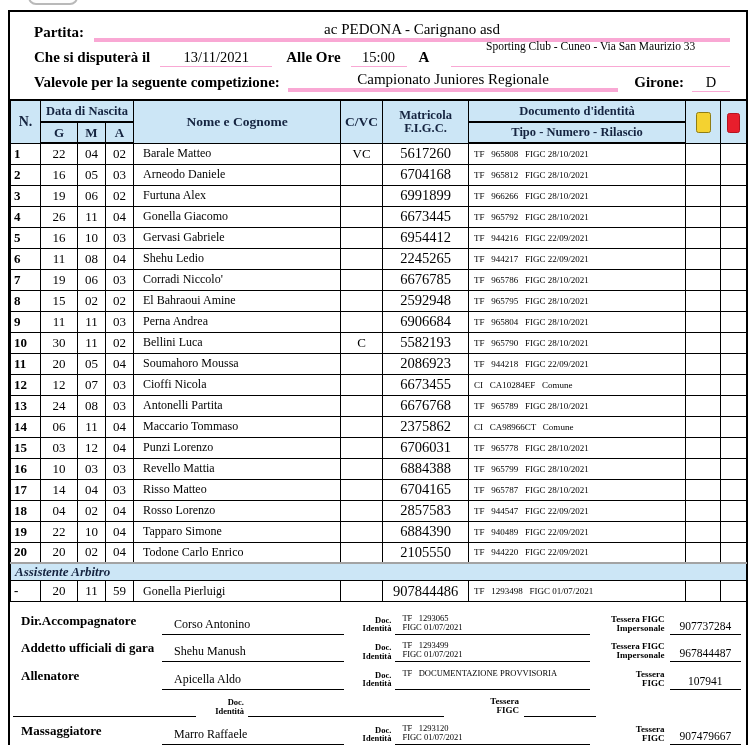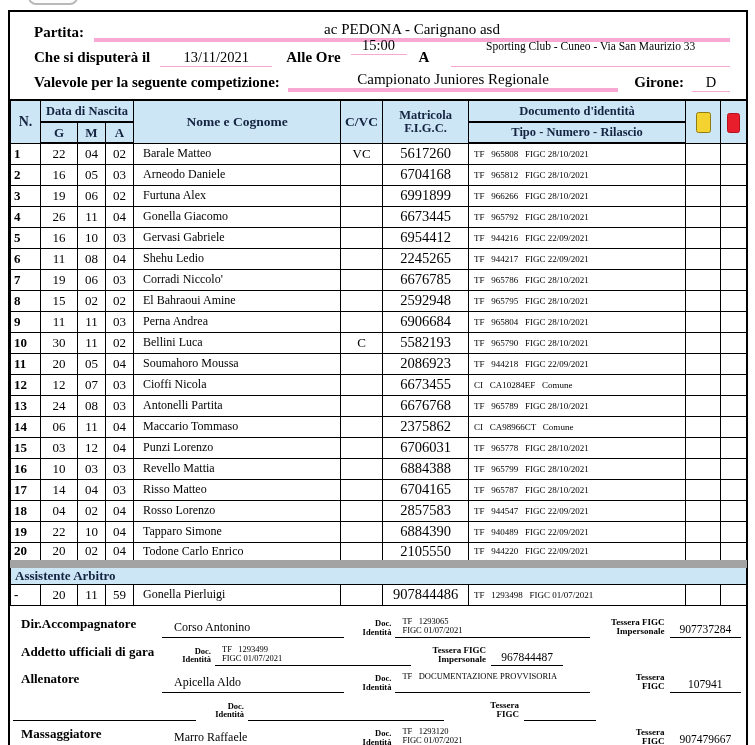--- a/index.html
+++ b/index.html
@@ -24,21 +24,21 @@
     background: #fff;
   }
   
   .match-header { padding: 5px 16px 7px 24px; }
   .hrow { display: flex; align-items: flex-end; height: 25px; }
   .lbl { font-weight: bold; font-size: 15px; white-space: nowrap; padding-bottom: 1px; }
   .uline { border-bottom: 4px solid #f9a8d4; text-align: center; }
   .uline.thin { border-bottom-width: 1.5px; }
   .u-partita { flex: 1; margin-left: 10px; font-size: 15px; }
   .u-date { width: 112px; margin: 0 14px 0 10px; font-size: 14.5px; font-family: Liberation Serif, serif; }
-  .u-time { width: 56px; margin: 0 12px 12px 10px; font-size: 14.5px; }
+  .u-time { width: 56px; margin: 0 12px 0 10px; font-size: 14.5px; }
   .u-venue { flex: 1; margin-left: 22px; font-size: 11.5px; padding-bottom: 14px; margin-top: 7px; }
   .u-comp { flex: 1; margin: 0 16px 0 8px; font-size: 15px; }
   .u-girone { width: 38px; margin-left: 8px; font-size: 14.5px; }
   
   table { border-collapse: collapse; table-layout: fixed; width: 736px; }
   th, td { border: 1.5px solid #000; overflow: hidden; }
   thead th {
     background: var(--header-blue, #cce6f6);
     color: var(--header-text, #152440);
     font-size: 12.5px; line-height: 13px;
@@ -57,21 +57,22 @@
   .td-matr { text-align: center; font-size: 14.5px; }
   .td-doc { padding-left: 5px; font-size: 9px; white-space: pre; }
   .card { width: 15px; height: 21px; margin: 2px auto 0; border-radius: 2.5px; border: 1.5px solid; }
   .card.yellow { background: var(--yellow-card); border-color: var(--yellow-card-border); }
   .card.red { background: var(--red-card); border-color: var(--red-card-border); width: 13px; height: 20px; }
   .section-bar td {
     background: var(--header-blue, #cce6f6);
     color: var(--header-text, #152440);
     font-weight: bold; font-size: 13px;
     height: 17px; padding-left: 4px;
-    border-top: 8px solid #a3a3a3;
+    border-top: 2px solid #a3a3a3;
+    font-style: italic;
   }
   
   .officials { padding: 5px 5px 0 3px; }
   .orow { display: flex; align-items: flex-end; height: 27.5px; }
   .o-role { width: 150px; font-weight: bold; font-size: 13px; padding: 0 0 6px 8px; white-space: nowrap; }
   .uline2 { border-bottom: 1.5px solid #000; }
   .o-name { width: 183px; font-size: 12px; padding: 0 0 2px 12px; }
   .o-small { width: 52px; font-size: 8.5px; line-height: 8.5px; font-weight: bold; text-align: right; padding: 0 4px 2px 0; color: #000; }
   .o-doc { width: 196px; font-size: 8.5px; line-height: 9px; padding: 0 0 2px 7px; }
   .o-doc div { height: 9px; white-space: pre; }
@@ -438,20 +439,21 @@
     </div>
     <div class="o-small o-tess">
       <div>Tessera FIGC</div>
       <div>Impersonale</div>
     </div>
     <div class="o-num uline2">907737284</div>
   </div>
 
   <div class="orow">
     <div class="o-role">Addetto ufficiali di gara</div>
+    <div class="o-name uline2">Shehu Manush</div>
     <div class="o-small">
       <div>Doc.</div>
       <div>Identità</div>
     </div>
     <div class="o-doc uline2">
       <div>TF   1293499</div>
       <div>FIGC 01/07/2021</div>
     </div>
     <div class="o-small o-tess">
       <div>Tessera FIGC</div>

